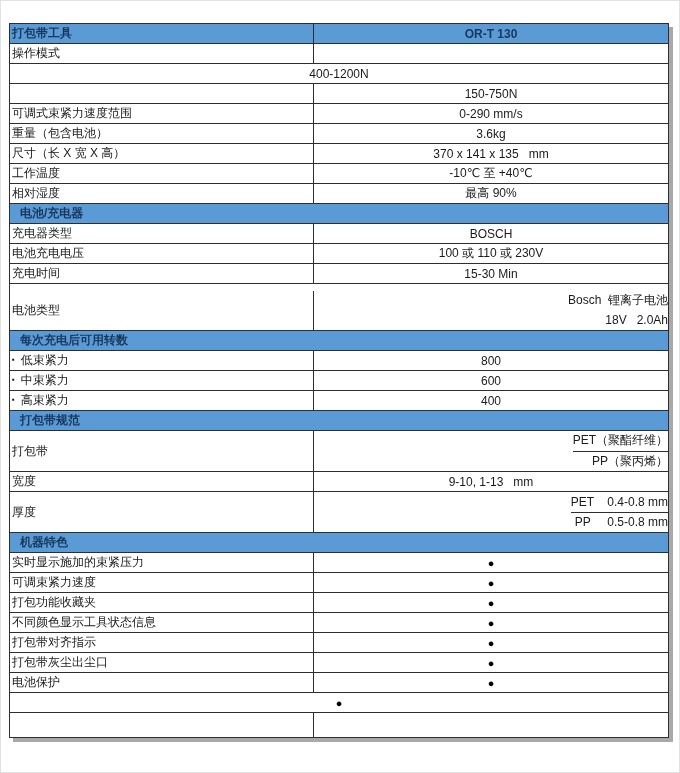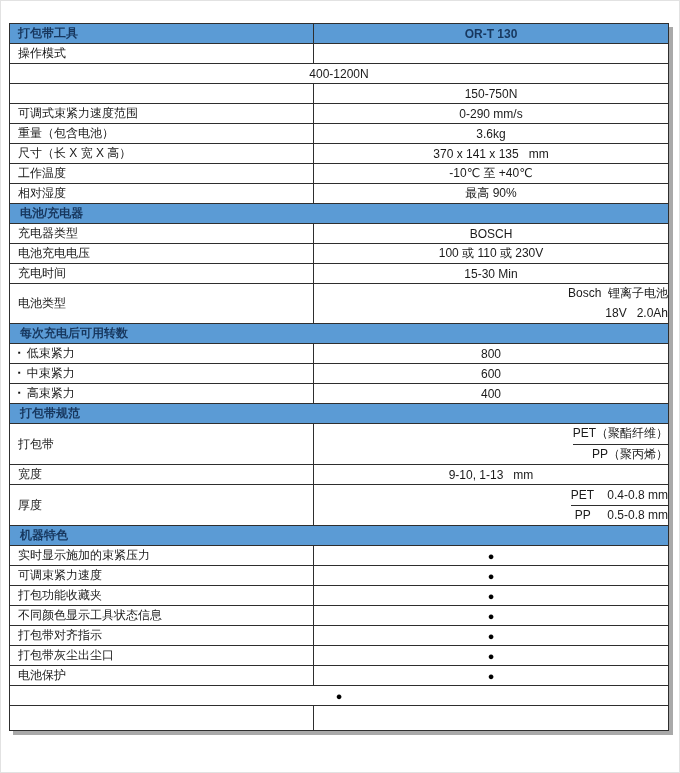--- a/index.html
+++ b/index.html
@@ -30,40 +30,40 @@
   .t-row {
     display: flex;
     border-bottom: 1px solid #2e2e2e;
     box-sizing: border-box;
   }
   .t-row:last-child { border-bottom: none; }
   .cell-l {
     width: 304px;
     box-sizing: border-box;
     border-right: 1px solid #2e2e2e;
-    padding-left: 8px;
+    padding-left: 2px;
     display: flex;
     align-items: center;
     position: relative;
     font-size: 12px;
     color: #1a1a1a;
     white-space: pre;
   }
   .cell-r {
     flex: 1;
     display: flex;
     align-items: center;
     justify-content: center;
     font-size: 12px;
     color: #1a1a1a;
     white-space: pre;
     box-sizing: border-box;
   }
   .h20 { height: 20px; }
-  .h40 { height: 40px; }
+  .h40 { height: 40px; margin-top: 7px; }
   .h41 { height: 41px; gap: 32px; }
   .h24 { height: 24px; }
   .blue-bg {
     background: #5b9bd5;
     color: #17375e;
     font-weight: bold;
   }
   .section-cell {
     width: 100%;
     display: flex;

